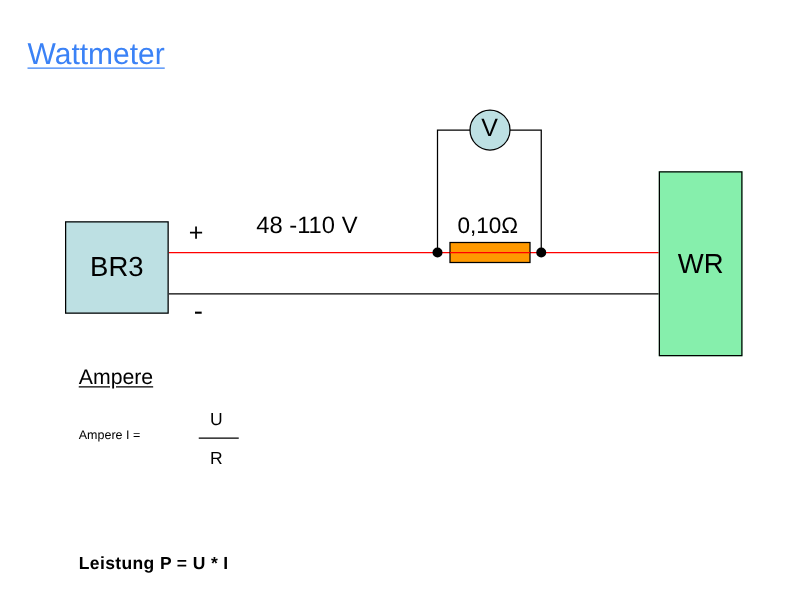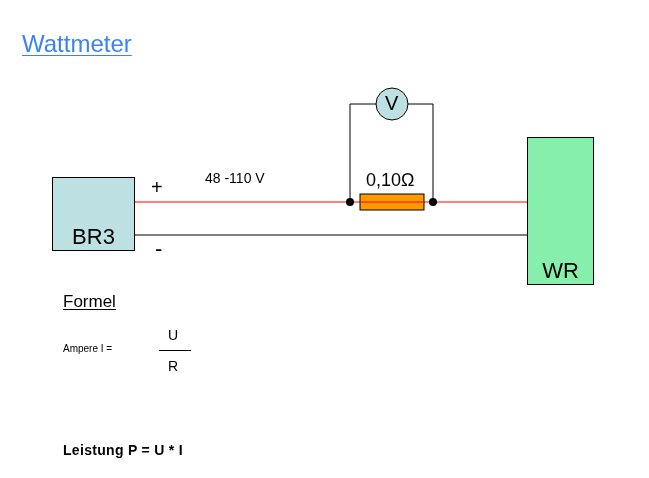--- a/index.html
+++ b/index.html
@@ -1,25 +1,25 @@
 <!DOCTYPE html>
 <html><head>
 <meta charset="utf-8">
 <style>
   html, body { margin: 0; padding: 0; background: #ffffff; }
   body { width: 649px; height: 478px; position: relative; overflow: hidden; font-family: "Liberation Sans", sans-serif; }
   .title { position: absolute; left: 22px; top: 30px; font-size: 24px; color: #3b82f6; text-decoration: underline; text-underline-offset: 3px; text-decoration-thickness: 1px; }
   svg.diagram { position: absolute; left: 0; top: 0; }
-  .box { position: absolute; box-sizing: border-box; border: 1px solid #000; display: flex; align-items: flex-end; justify-content: center; color: #000; }
+  .box { position: absolute; box-sizing: border-box; border: 1px solid #000; display: flex; align-items: center; justify-content: center; color: #000; }
   .br3 { left: 52px; top: 177px; width: 83px; height: 74px; background: #bde0e3; font-size: 22px; }
   .wr { left: 527px; top: 137px; width: 67px; height: 148px; background: #86efac; font-size: 22px; }
   .lbl { position: absolute; color: #000; }
   .plus { left: 151px; top: 176px; font-size: 20px; }
   .minus { left: 155px; top: 236px; font-size: 22px; }
-  .volt { left: 205px; top: 170px; font-size: 14px; }
+  .volt { left: 205px; top: 170px; font-size: 19px; }
   .ohm { left: 366px; top: 170px; font-size: 18px; }
   .vlabel { font-size: 20px; }
   .formel { left: 63px; top: 292px; font-size: 17px; text-decoration: underline; text-underline-offset: 2px; }
   .ampere { left: 63px; top: 343px; font-size: 10px; }
   .fracU { left: 168px; top: 327px; font-size: 14px; }
   .fracR { left: 168px; top: 358px; font-size: 14px; }
   .fracbar { position: absolute; left: 159px; top: 350px; width: 32px; height: 1px; background: #000; }
   .leistung { left: 63px; top: 408px; font-size: 14px; font-weight: bold; letter-spacing: 0.3px; margin-top: 34px; }
 </style>
 </head>
@@ -52,18 +52,18 @@
 
 <div class="box wr">
   <span>WR</span>
 </div>
 
 <div class="lbl plus">+</div>
 <div class="lbl minus">-</div>
 <div class="lbl volt">48 -110 V</div>
 <div class="lbl ohm">0,10Ω</div>
 
-<div class="lbl formel">Formel</div>
+<div class="lbl formel">Ampere</div>
 <div class="lbl ampere">Ampere I =</div>
 <div class="lbl fracU">U</div>
 <div class="fracbar"></div>
 <div class="lbl fracR">R</div>
 <div class="lbl leistung">Leistung P = U * I</div>
 
 </body></html>

